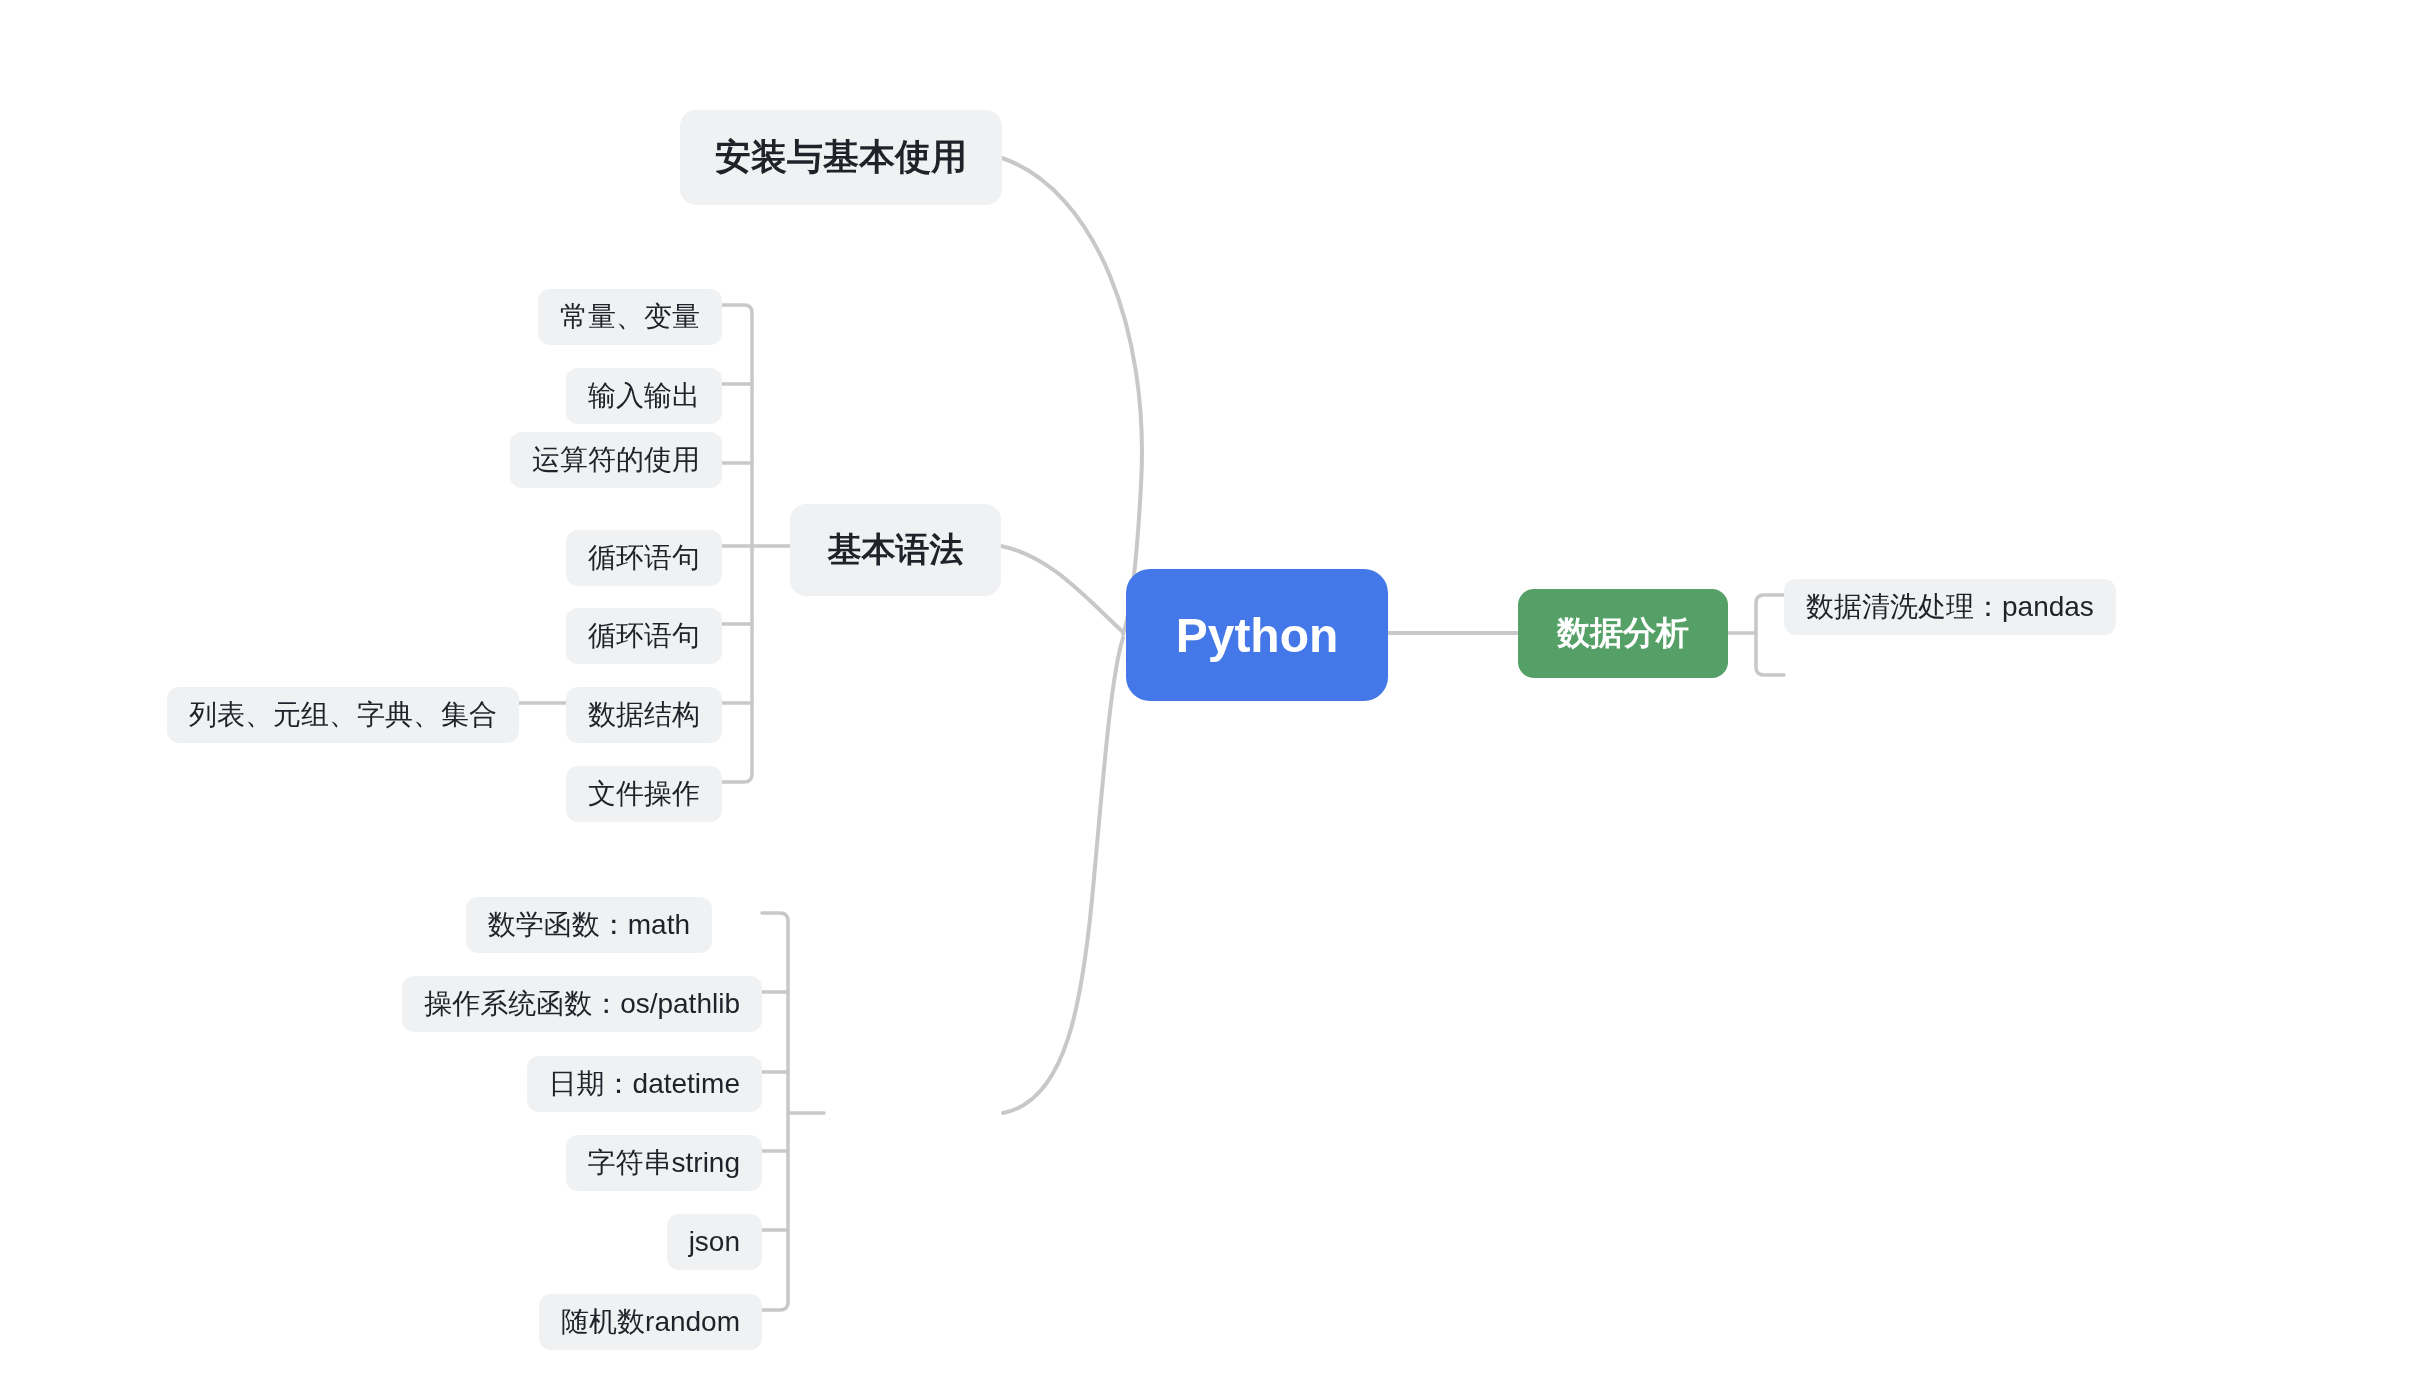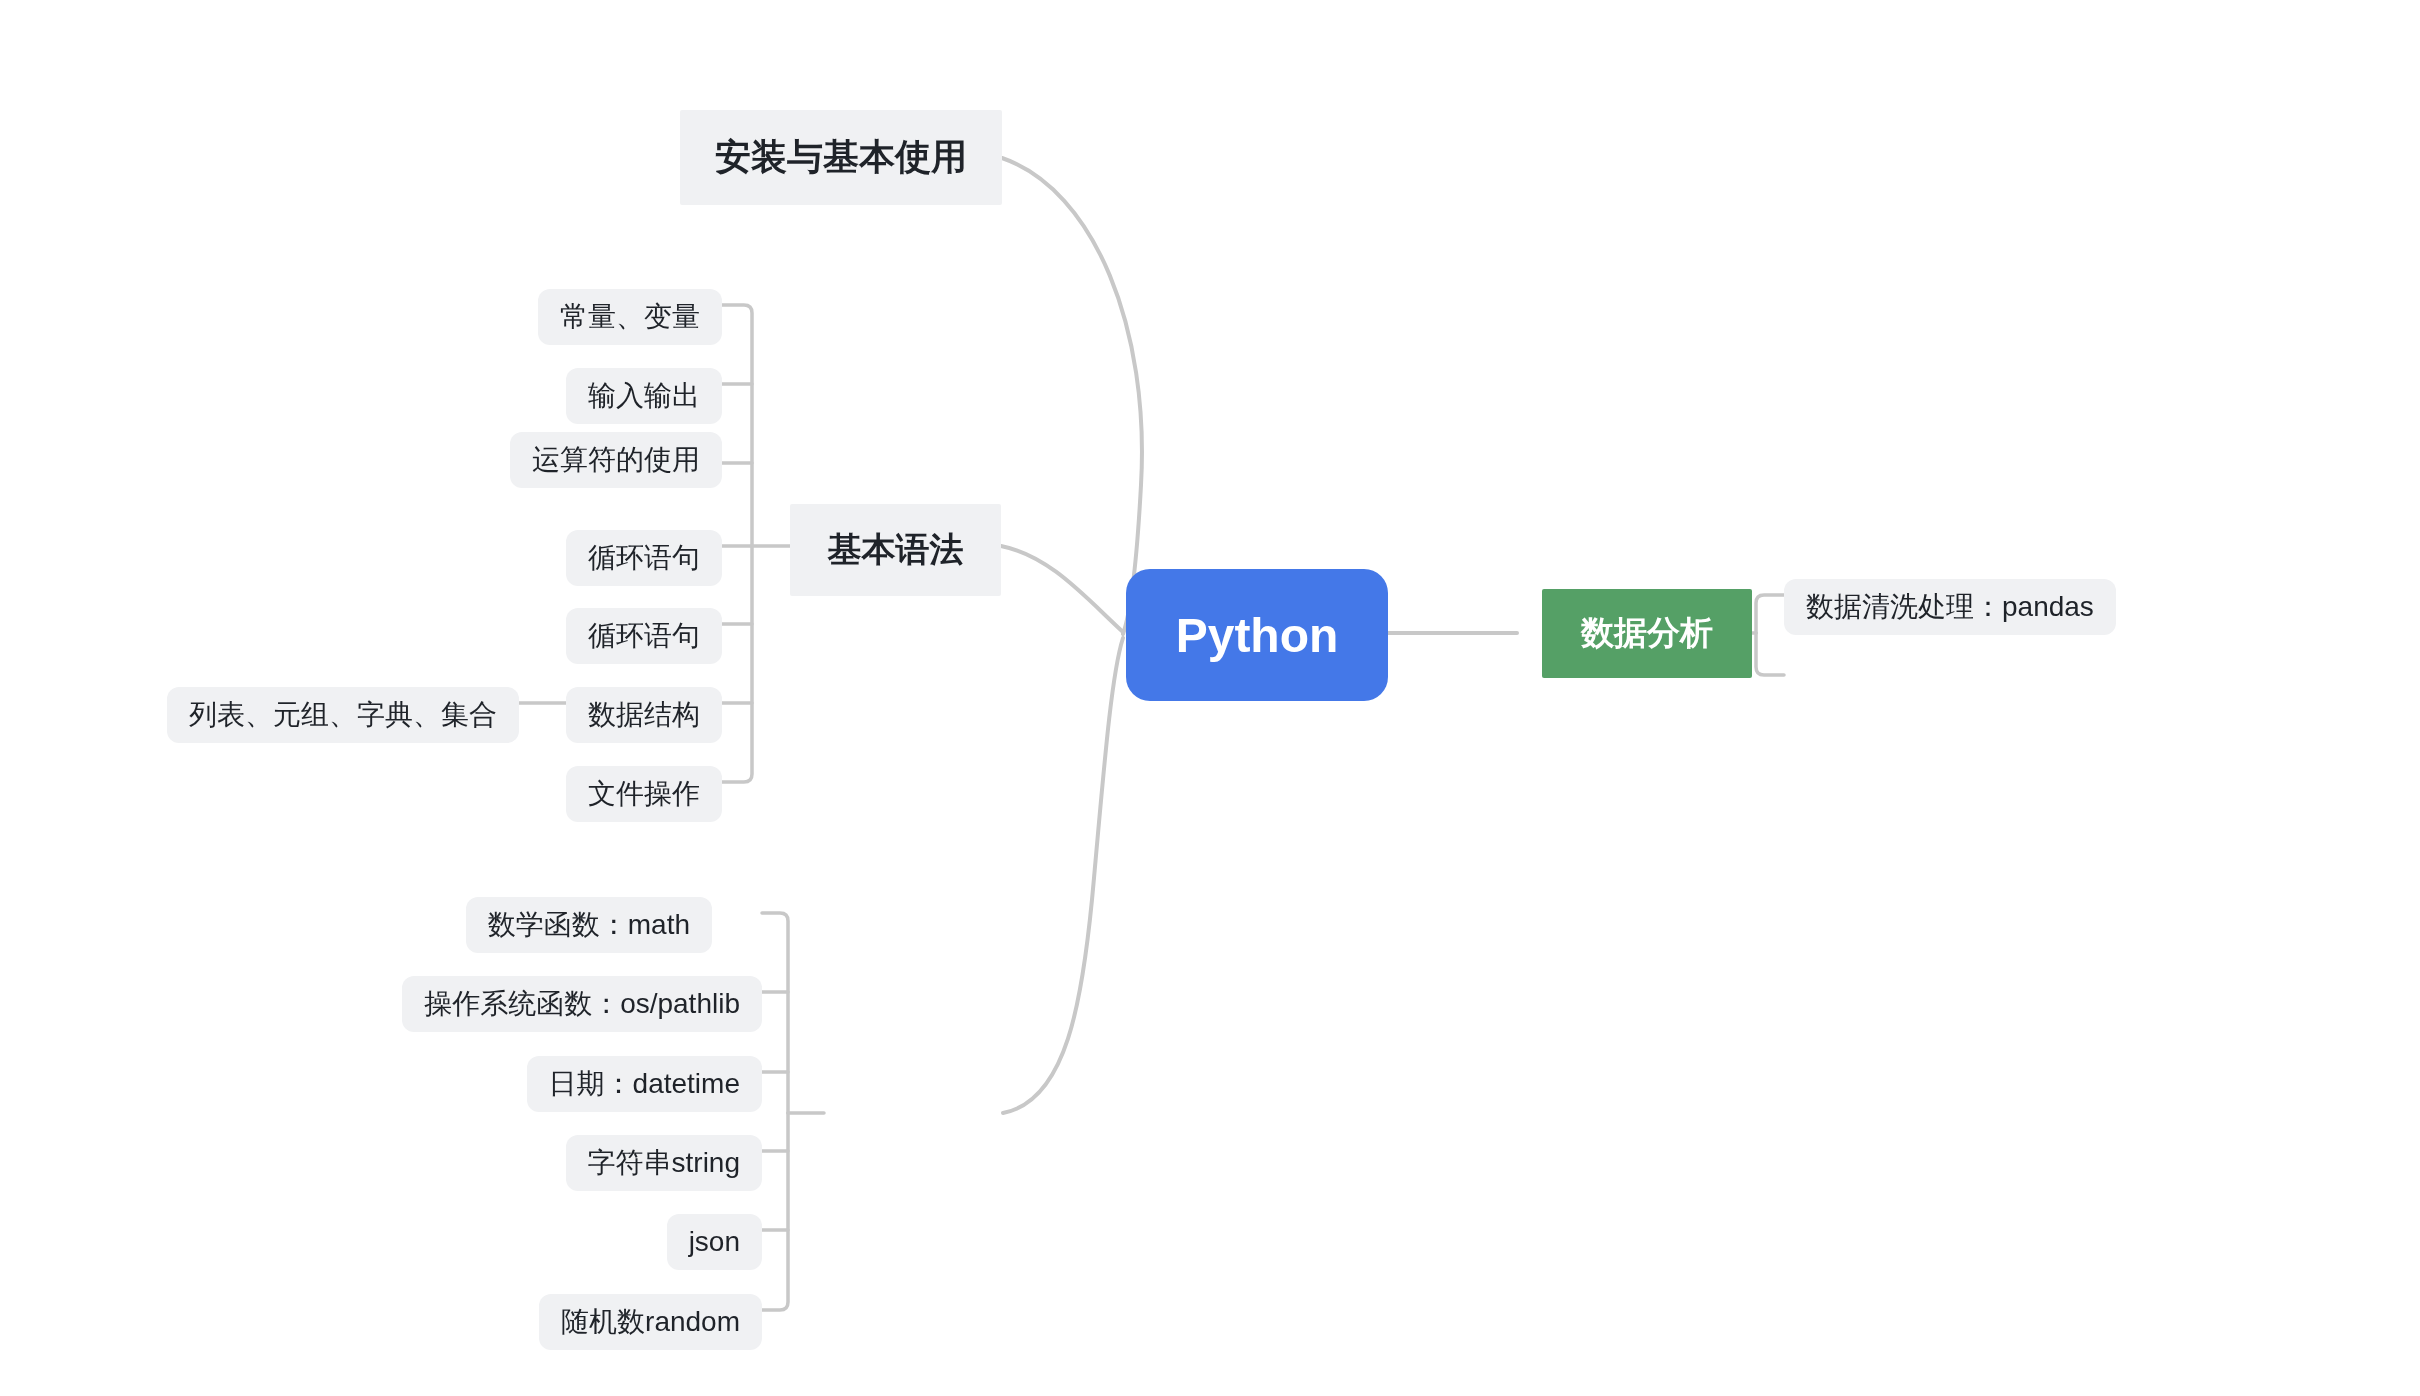--- a/index.html
+++ b/index.html
@@ -42,34 +42,33 @@
   }
   .child {
     height: 56px;
     padding: 0 22px;
     border-radius: 12px;
     font-size: 28px;
     font-weight: 400;
     margin-top: 12px;
   }
   .branch {
-    border-radius: 2px;
+    border-radius: 16px;
     font-weight: 700;
   }
   .root-node {
     background: var(--root-bg);
     color: var(--root-text);
     border-radius: 24px;
     font-size: 48px;
     font-weight: 700;
   }
   .green-node {
     background: var(--analysis-bg);
     color: var(--analysis-text);
-    margin-left: 24px;
   }
 </style>
 </head>
 <body>
 
 <div class="stage">
 
   <svg class="links" viewBox="0 0 2420 1396" aria-hidden="true">
 
     <path class="fan" d="M 1002 158 C 1095 190 1150 330 1141 485 C 1136 578 1129 617 1123 634"></path>

